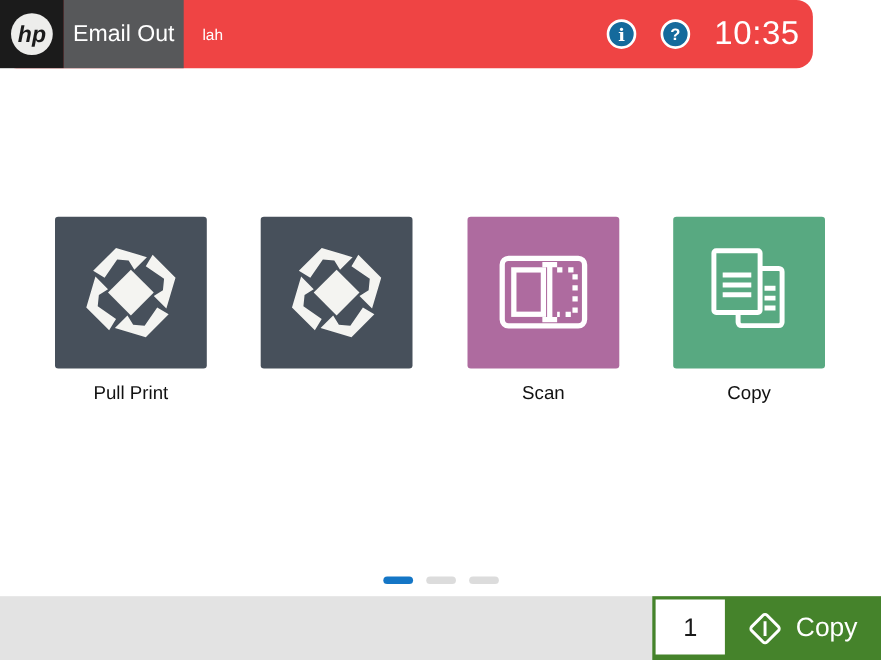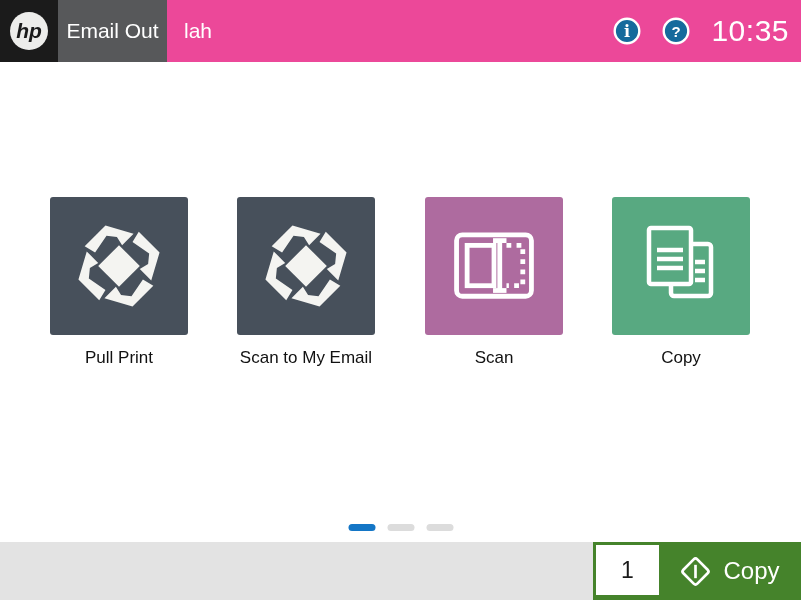--- a/index.html
+++ b/index.html
@@ -3,33 +3,33 @@
 <meta charset="utf-8">
 <style>
   html,body{margin:0;padding:0;background:#fff;}
   .screen{
     position:relative;width:801px;height:600px;overflow:hidden;
     background:#ffffff;font-family:"Liberation Sans",sans-serif;
     -webkit-font-smoothing:antialiased;
   }
   
   .header{
-    position:absolute;top:0;left:0;width:801px;height:62px;
-    background:#ec4899;display:flex;align-items:center;
+    position:absolute;top:0;left:0;width:739px;height:62px;
+    background:#ef4444;display:flex;align-items:center;border-radius:15px;
   }
   .logo-block{
     width:58px;height:62px;background:#1B1B1B;flex:0 0 auto;
     display:flex;align-items:center;justify-content:center;
   }
   .signout-btn{
     width:109px;height:62px;background:#57585A;flex:0 0 auto;
     display:flex;align-items:center;justify-content:center;
     color:#fff;font-size:21px;cursor:pointer;
   }
-  .username{color:#fff;font-size:21px;margin-left:17px;}
+  .username{color:#fff;font-size:14px;margin-left:17px;}
   .header-right{
     margin-left:auto;display:flex;align-items:center;gap:21px;
     padding-right:12px;
   }
   .round-icon{width:28px;height:28px;cursor:pointer;}
   .clock{color:#fff;font-size:30px;letter-spacing:0.5px;}
   
   .tile{position:absolute;top:197px;width:152px;}
   .tile-icon{
     width:138px;height:138px;border-radius:3px;
@@ -141,21 +141,20 @@
     </div>
     <div class="tile-label">Pull Print</div>
   </div>
 
   <div class="tile tile-2">
     <div class="tile-icon" style="background-color: rgb(71, 80, 91);">
       <svg width="104" height="104">
           <use href="#sym-pullprint"></use>
         </svg>
     </div>
-    <div class="tile-label">Scan to My Email</div>
   </div>
 
   <div class="tile tile-3">
     <div class="tile-icon" style="background-color: rgb(174, 107, 159);">
       <svg width="96" height="79">
           <use href="#sym-scan"></use>
         </svg>
     </div>
     <div class="tile-label">Scan</div>
   </div>

